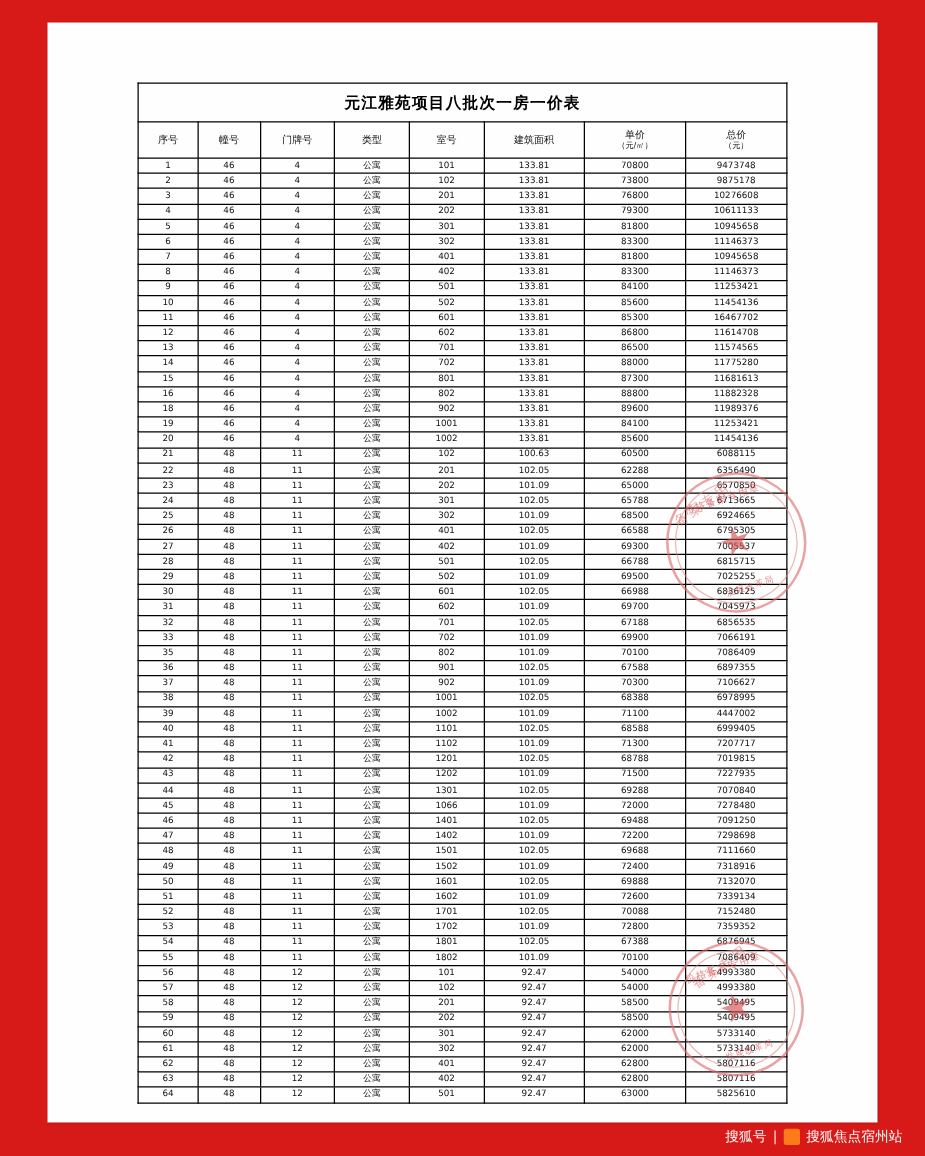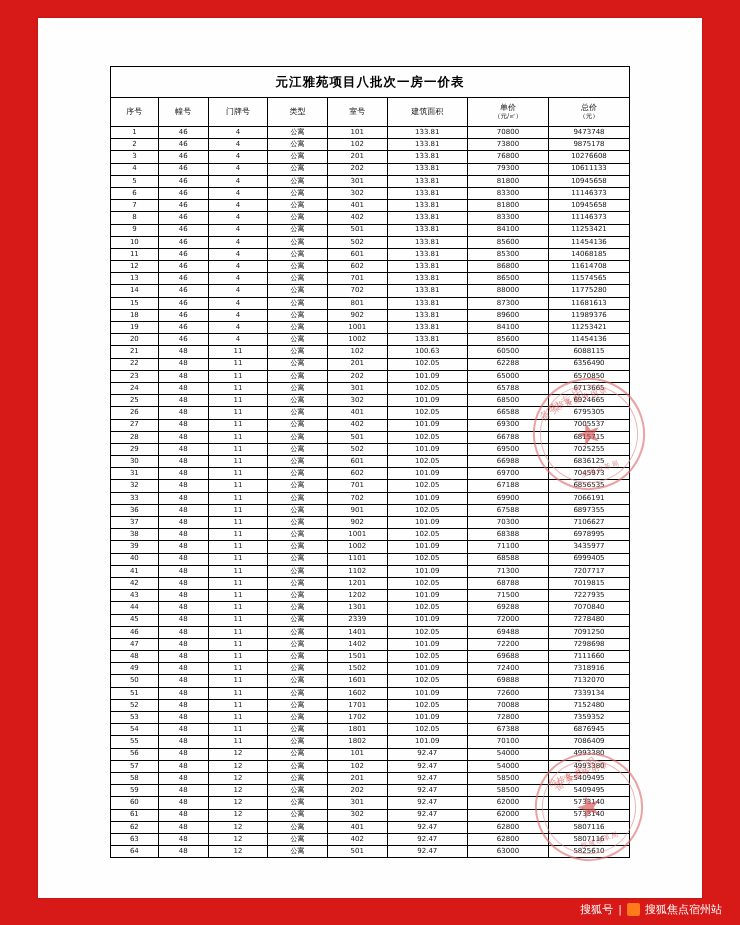--- a/index.html
+++ b/index.html
@@ -270,21 +270,21 @@
             <td>11454136</td>
           </tr>
           <tr>
             <td>11</td>
             <td>46</td>
             <td>4</td>
             <td>公寓</td>
             <td>601</td>
             <td>133.81</td>
             <td>85300</td>
-            <td>14068185</td>
+            <td>16467702</td>
           </tr>
           <tr>
             <td>12</td>
             <td>46</td>
             <td>4</td>
             <td>公寓</td>
             <td>602</td>
             <td>133.81</td>
             <td>86800</td>
             <td>11614708</td>
@@ -311,20 +311,30 @@
           </tr>
           <tr>
             <td>15</td>
             <td>46</td>
             <td>4</td>
             <td>公寓</td>
             <td>801</td>
             <td>133.81</td>
             <td>87300</td>
             <td>11681613</td>
+          </tr>
+          <tr>
+            <td>16</td>
+            <td>46</td>
+            <td>4</td>
+            <td>公寓</td>
+            <td>802</td>
+            <td>133.81</td>
+            <td>88800</td>
+            <td>11882328</td>
           </tr>
           <tr>
             <td>18</td>
             <td>46</td>
             <td>4</td>
             <td>公寓</td>
             <td>902</td>
             <td>133.81</td>
             <td>89600</td>
             <td>11989376</td>
@@ -473,20 +483,30 @@
             <td>33</td>
             <td>48</td>
             <td>11</td>
             <td>公寓</td>
             <td>702</td>
             <td>101.09</td>
             <td>69900</td>
             <td>7066191</td>
           </tr>
           <tr>
+            <td>35</td>
+            <td>48</td>
+            <td>11</td>
+            <td>公寓</td>
+            <td>802</td>
+            <td>101.09</td>
+            <td>70100</td>
+            <td>7086409</td>
+          </tr>
+          <tr>
             <td>36</td>
             <td>48</td>
             <td>11</td>
             <td>公寓</td>
             <td>901</td>
             <td>102.05</td>
             <td>67588</td>
             <td>6897355</td>
           </tr>
           <tr>
@@ -510,21 +530,21 @@
             <td>6978995</td>
           </tr>
           <tr>
             <td>39</td>
             <td>48</td>
             <td>11</td>
             <td>公寓</td>
             <td>1002</td>
             <td>101.09</td>
             <td>71100</td>
-            <td>3435977</td>
+            <td>4447002</td>
           </tr>
           <tr>
             <td>40</td>
             <td>48</td>
             <td>11</td>
             <td>公寓</td>
             <td>1101</td>
             <td>102.05</td>
             <td>68588</td>
             <td>6999405</td>
@@ -567,21 +587,21 @@
             <td>1301</td>
             <td>102.05</td>
             <td>69288</td>
             <td>7070840</td>
           </tr>
           <tr>
             <td>45</td>
             <td>48</td>
             <td>11</td>
             <td>公寓</td>
-            <td>2339</td>
+            <td>1066</td>
             <td>101.09</td>
             <td>72000</td>
             <td>7278480</td>
           </tr>
           <tr>
             <td>46</td>
             <td>48</td>
             <td>11</td>
             <td>公寓</td>
             <td>1401</td>

